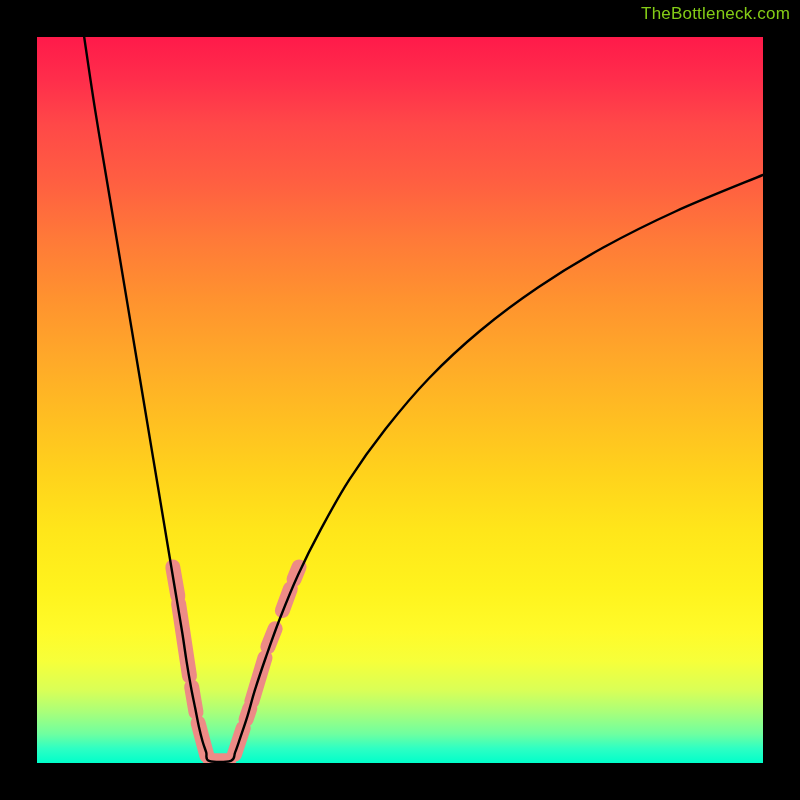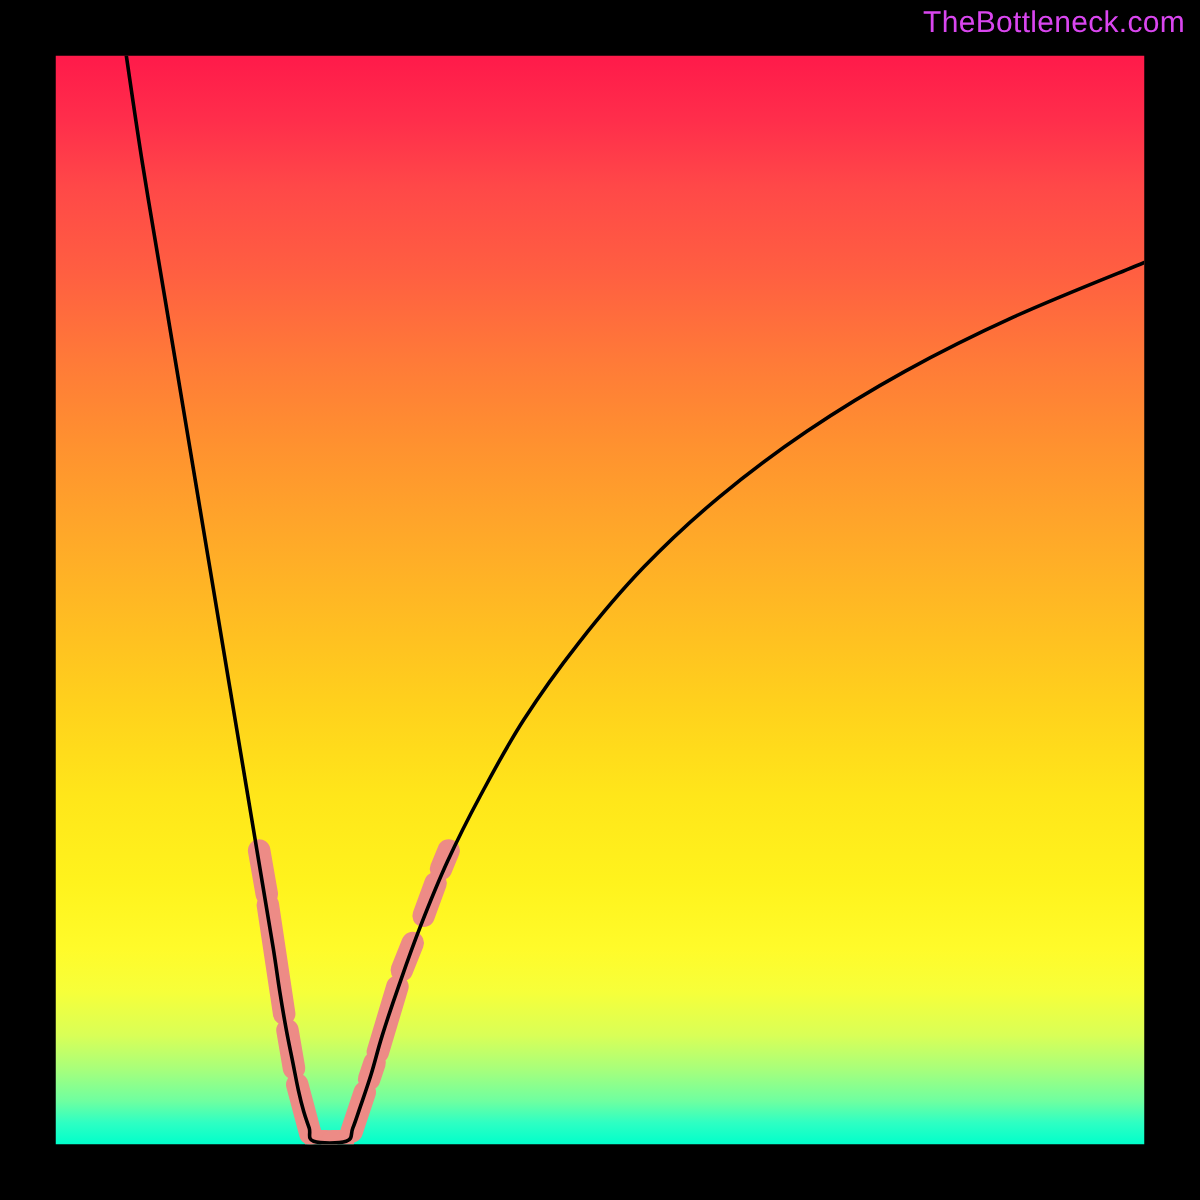--- a/index.html
+++ b/index.html
@@ -50,22 +50,22 @@
   svg.curve {
     position: absolute;
     inset: 0;
     width: 100%;
     height: 100%;
   }
   .watermark {
     position: absolute;
     top: 4px;
     right: 10px;
-    color: #d946ef;
-    font-size: 20px;
+    color: #84cc16;
+    font-size: 17px;
     letter-spacing: 0.2px;
     font-weight: 400;
     user-select: none;
   }
 </style>
 </head>
 <body>
 
 <div class="canvas-wrap">
 

